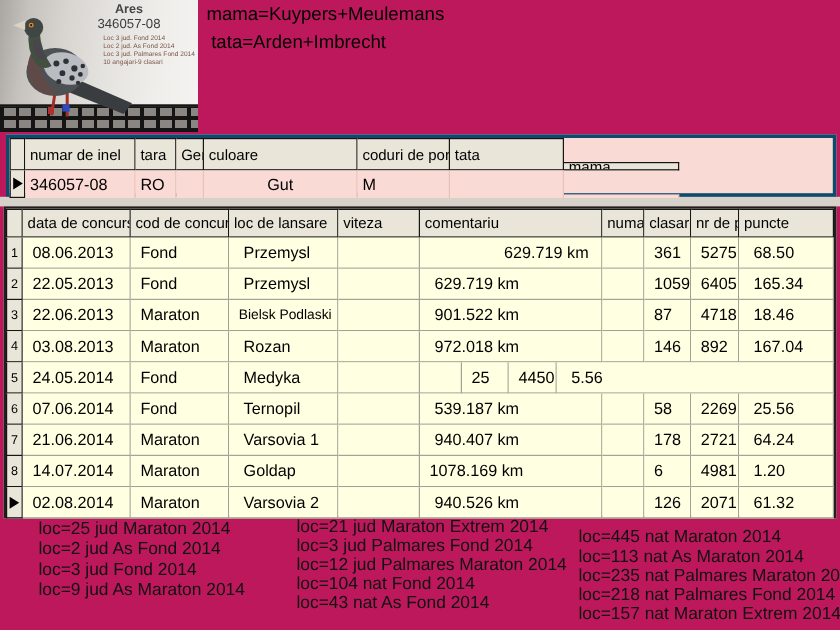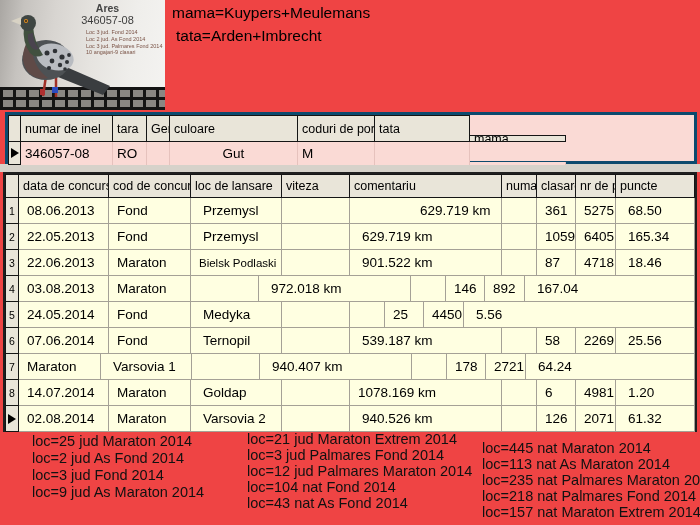--- a/index.html
+++ b/index.html
@@ -1,16 +1,16 @@
 <!DOCTYPE html>
 <html><head>
 <meta charset="utf-8">
 <style>
   html,body{margin:0;padding:0;}
-  .stage{position:relative;width:700px;height:525px;background:#ef4444;overflow:hidden;
+  .stage{position:relative;width:700px;height:525px;background:#be185d;overflow:hidden;
          font-family:"Liberation Sans",sans-serif;color:#000;}
 
   
   .photo{position:absolute;left:0;top:0;width:165px;height:110px;overflow:hidden;
          background:linear-gradient(97deg,#a9a6a2 0,#c6c3bf 14%,#d8d5d1 32%,#e6e4e0 55%,#efeeeb 78%,#f4f3f1 100%);}
   .grid-floor{position:absolute;left:0;right:0;bottom:0;height:21px;background-color:#8a8783;
          background-image:repeating-linear-gradient(90deg,#141414 0 3px,transparent 3px 13px),
                           repeating-linear-gradient(0deg,#141414 0 3px,transparent 3px 10px);
          border-top:2px solid #141414;}
   .pigeon-svg{position:absolute;left:6px;top:8px;}
@@ -191,20 +191,21 @@
       <div class="dc c6"></div>
       <div class="dc c7">87</div>
       <div class="dc c8">4718</div>
       <div class="dc c9 pad10">18.46</div>
     </div>
 
     <div class="xt-row">
       <div class="icell c0">4</div>
       <div class="dc c1">03.08.2013</div>
       <div class="dc c2">Maraton</div>
+      <div class="dc c3 pad10">Rozan</div>
       <div class="dc c4"></div>
       <div class="dc c5 pad10">972.018 km</div>
       <div class="dc c6"></div>
       <div class="dc c7">146</div>
       <div class="dc c8">892</div>
       <div class="dc c9 pad10">167.04</div>
     </div>
 
     <div class="xt-row">
       <div class="icell c0">5</div>
@@ -226,20 +227,21 @@
       <div class="dc c4"></div>
       <div class="dc c5 pad10">539.187 km</div>
       <div class="dc c6"></div>
       <div class="dc c7">58</div>
       <div class="dc c8">2269</div>
       <div class="dc c9 pad10">25.56</div>
     </div>
 
     <div class="xt-row">
       <div class="icell c0">7</div>
+      <div class="dc c1">21.06.2014</div>
       <div class="dc c2">Maraton</div>
       <div class="dc c3 pad10">Varsovia 1</div>
       <div class="dc c4"></div>
       <div class="dc c5 pad10">940.407 km</div>
       <div class="dc c6"></div>
       <div class="dc c7">178</div>
       <div class="dc c8">2721</div>
       <div class="dc c9 pad10">64.24</div>
     </div>
 

